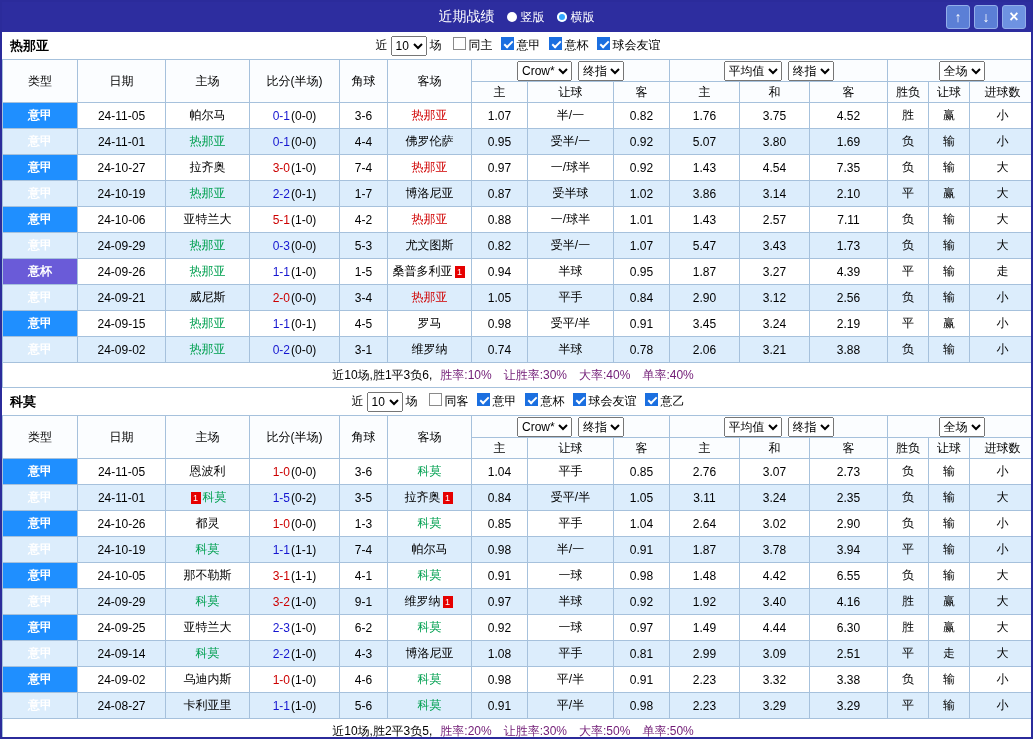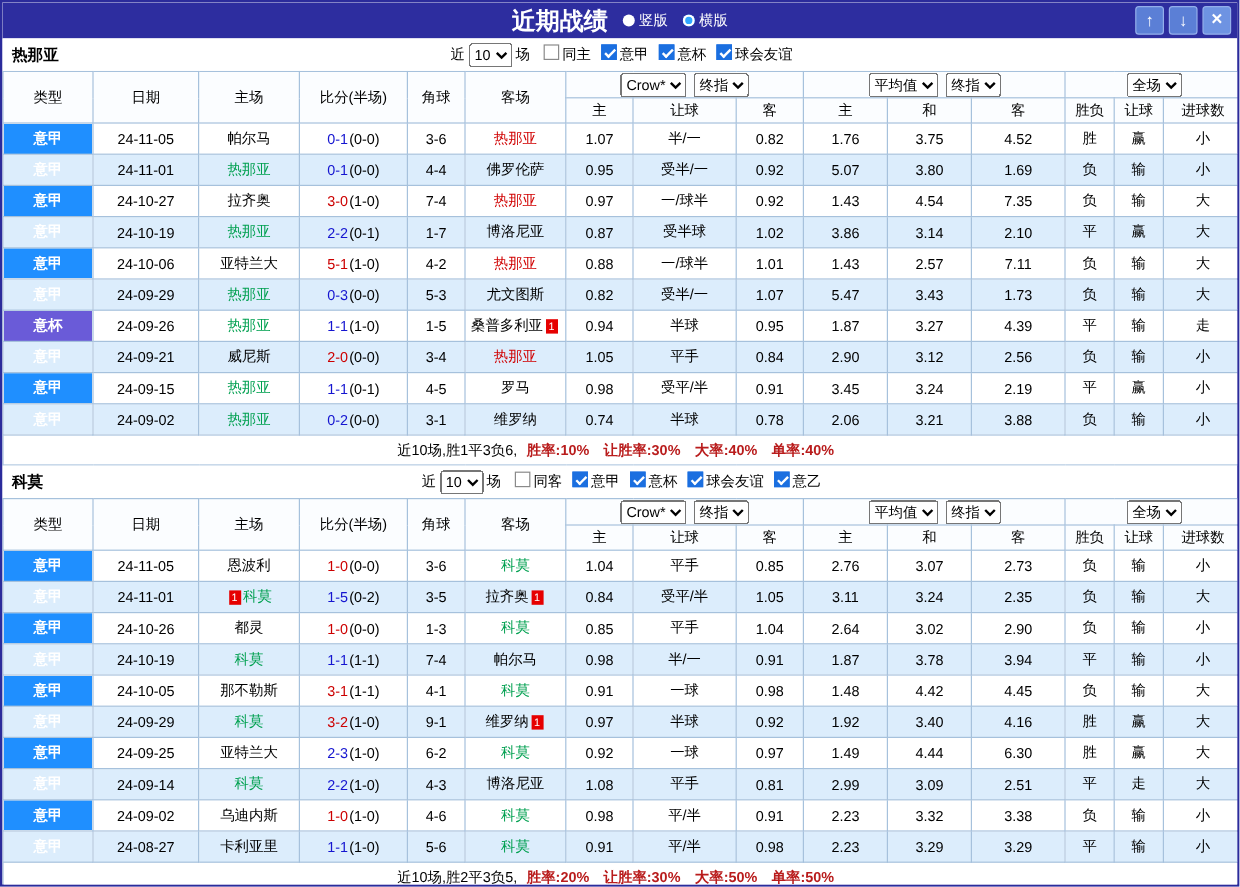--- a/index.html
+++ b/index.html
@@ -3,21 +3,21 @@
 <meta charset="utf-8">
 <style>
   * { box-sizing: border-box; }
   html,body { margin:0; padding:0; background:#fff; }
   body { width:1033px; height:739px; font-family:"Liberation Sans","DejaVu Sans",sans-serif; }
   .window { width:1033px; height:739px; border:2px solid #2b2b9b; overflow:hidden; background:#fff; }
 
   
   .titlebar { height:30px; background:#2d2d9f; position:relative; display:flex; align-items:center; }
   .titlebar-center { margin:0 auto; display:flex; align-items:center; gap:12px; }
-  .title { color:#fff; font-size:20px; font-weight:bold;text-align:right; }
+  .title { color:#fff; font-size:14px; font-weight:normal;text-align:right; }
   .radio-opt { color:#fff; font-size:12px; display:flex; align-items:center; gap:4px; cursor:pointer; }
   .radio-dot { width:10px; height:10px; border-radius:50%; background:#fff; display:inline-block; }
   .radio-dot.checked { background:#31a8ff; box-shadow:0 0 0 2px #fff inset; }
   .titlebar-buttons { position:absolute; right:5px; top:3px; display:flex; gap:4px; }
   .win-btn { width:24px; height:24px; background:#5b7fd6; border:1px solid #93aeea; border-radius:3px;
              color:#fff; font-size:14px; font-weight:bold; line-height:1; padding:0; cursor:pointer;
              display:flex; align-items:center; justify-content:center; font-family:inherit; }
   .win-btn.close { font-size:16px; background:#6e93e2; }
 
   
@@ -52,21 +52,21 @@
   .s-red { color:#cc0000; }
   .s-blue { color:#1515d0; }
   .ht { color:#000000; }
   .c-red { color:#e00000; }
   .c-green { color:#00a040; }
   .c-blue { color:#0a78cc; }
   .red-card { display:inline-block; background:#e60000; color:#fff; font-size:9px; line-height:12px;
               width:10px; height:12px; vertical-align:middle; margin:0 2px; }
   .summary-row td { height:25px; background:#fff; }
   .sum-prefix { color:#000; margin-right:8px; }
-  .sum-rate { color:#b91c1c; margin-right:12px;font-weight:bold; }
+  .sum-rate { color:#701a75; margin-right:12px; }
 </style>
 </head>
 <body>
 
 <div class="window">
   <div class="titlebar">
     <div class="titlebar-center">
       <span class="title">近期战绩</span>
       <label class="radio-opt">
         <span class="radio-dot"></span>
@@ -475,21 +475,21 @@
               <td class="date-cell">24-10-05</td>
               <td class="team-cell"><span class="tname t-black">那不勒斯</span></td>
               <td class="score-cell"><span class="ft s-red">3-1</span><span class="ht">(1-1)</span></td>
               <td class="corner-cell">4-1</td>
               <td class="team-cell"><span class="tname t-green">科莫</span></td>
               <td class="odd-cell">0.91</td>
               <td class="odd-cell">一球</td>
               <td class="odd-cell">0.98</td>
               <td class="odd-cell">1.48</td>
               <td class="odd-cell">4.42</td>
-              <td class="odd-cell">4.45</td>
+              <td class="odd-cell">6.55</td>
               <td class="res-cell c-green">负</td>
               <td class="res-cell c-green">输</td>
               <td class="res-cell c-red">大</td>
             </tr>
             <tr class="alt">
               <td class="type-cell type-blue">意甲</td>
               <td class="date-cell">24-09-29</td>
               <td class="team-cell"><span class="tname t-green">科莫</span></td>
               <td class="score-cell"><span class="ft s-red">3-2</span><span class="ht">(1-0)</span></td>
               <td class="corner-cell">9-1</td>

